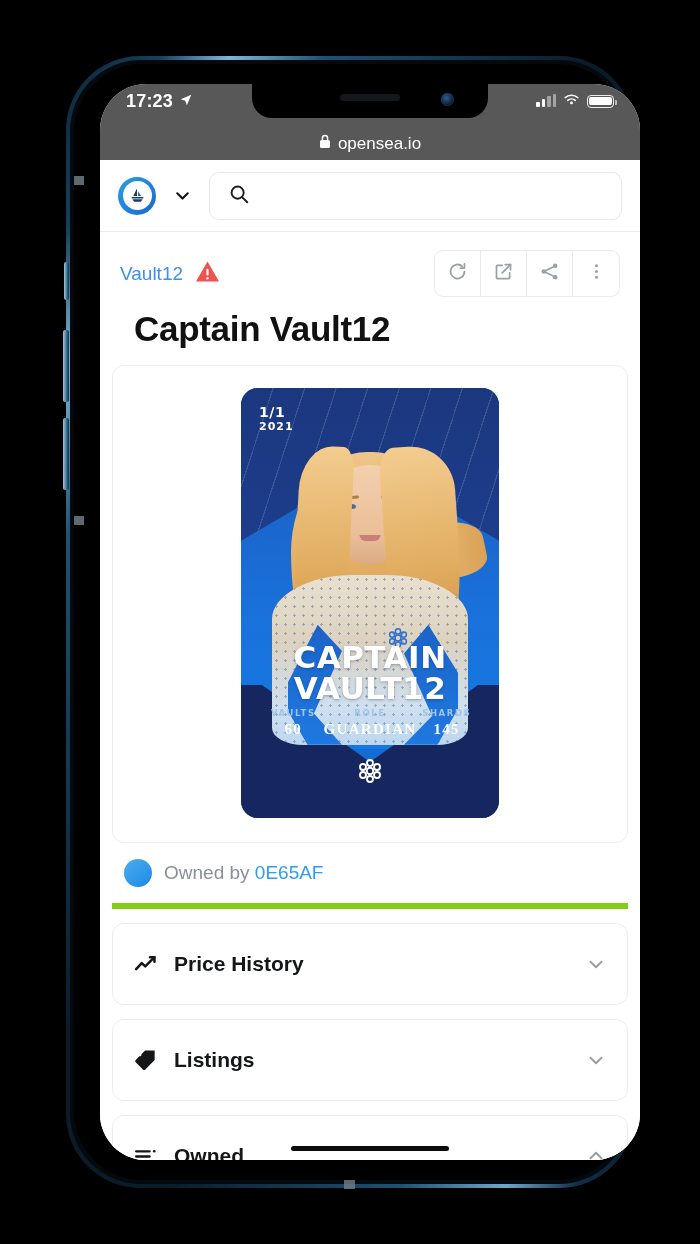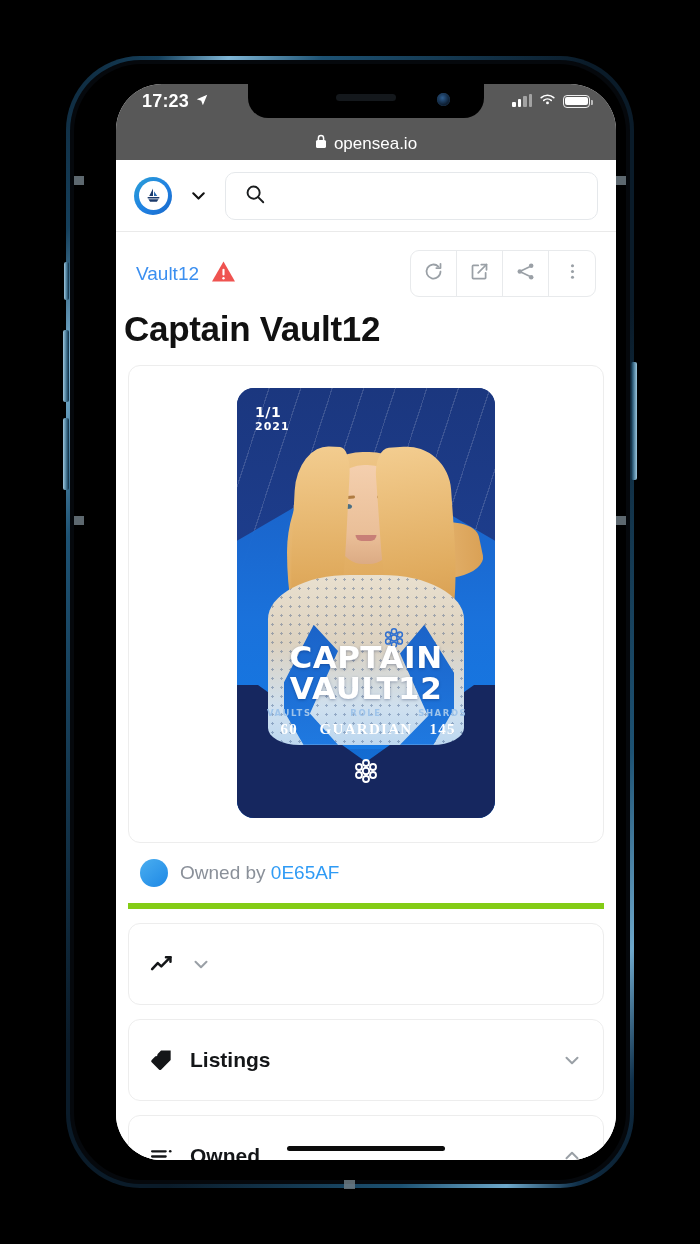--- a/index.html
+++ b/index.html
@@ -30,22 +30,22 @@
   }
   .phone-body {
     position: absolute;
     left: 74px; top: 64px;
     width: 552px; height: 1116px;
     border-radius: 68px;
     background: #000;
   }
   .screen {
     position: absolute;
-    left: 116px; top: 84px;
-    width: 500px; height: 1076px;
+    left: 100px; top: 84px;
+    width: 540px; height: 1076px;
     border-radius: 46px;
     overflow: hidden;
     background: #fff;
   }
 
   
   .btn-side {
     position: absolute;
     background: linear-gradient(90deg,#9fc6dd,#5d8fab 40%,#2a5672 75%,#11293c);
     border-radius: 2px;
@@ -167,21 +167,21 @@
   }
   .action-btn {
     width: 46px; height: 45px;
     display:flex; align-items:center; justify-content:center;
     border-right: 1px solid #e8eaec;
     color:#9aa0a6;
   }
   .action-btn:last-child { border-right: none; }
 
   .title {
-    padding: 8px 20px 16px 8px;
+    padding: 8px 20px 16px 34px;
     font-size: 35px; font-weight: 700; color:#111; letter-spacing:-0.3px;
   }
 
   
   .nft-panel {
     margin: 0 12px;
     border: 1px solid #ededed; border-radius: 12px;
     background: #fff;
     padding: 22px 0 24px 0;
     display:flex; justify-content:center;
@@ -579,20 +579,21 @@
         </div>
       </div>
 
       <div class="acc">
         <span class="acc-ico">
           <svg width="25" height="25" viewBox="0 0 24 24">
             <path d="M3 16.5 8.4 10.6l3.4 3.2L20.6 5" stroke="#141618" stroke-width="2.4" fill="none" stroke-linecap="round" stroke-linejoin="round"></path>
             <path d="M20.6 5h-4.3M20.6 5v4.3" stroke="#141618" stroke-width="2.4" fill="none" stroke-linecap="round"></path>
           </svg>
         </span>
+        <span class="acc-label">Price History</span>
         <span class="acc-chev">
           <svg width="22" height="22" viewBox="0 0 24 24">
               <path d="M6 9.5 12 15.5 18 9.5" stroke="#9aa0a6" stroke-width="2.2" fill="none" stroke-linecap="round" stroke-linejoin="round"></path>
             </svg>
         </span>
       </div>
 
       <div class="acc">
         <span class="acc-ico">
           <svg width="25" height="25" viewBox="0 0 24 24">

